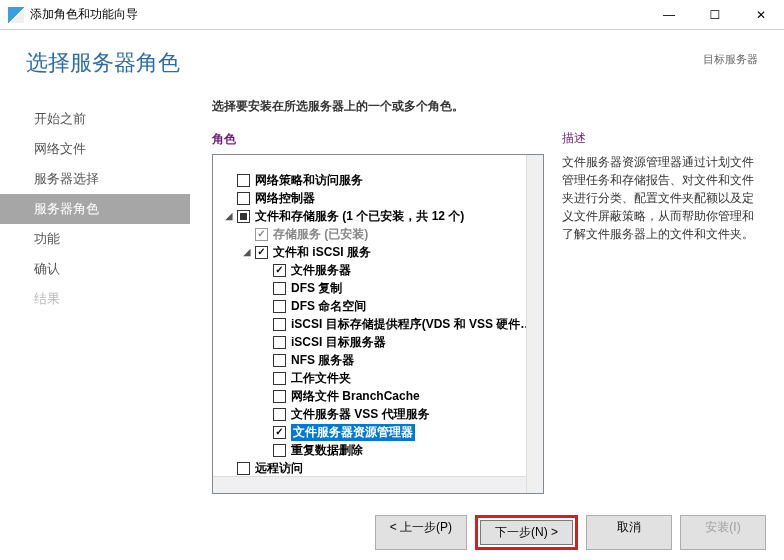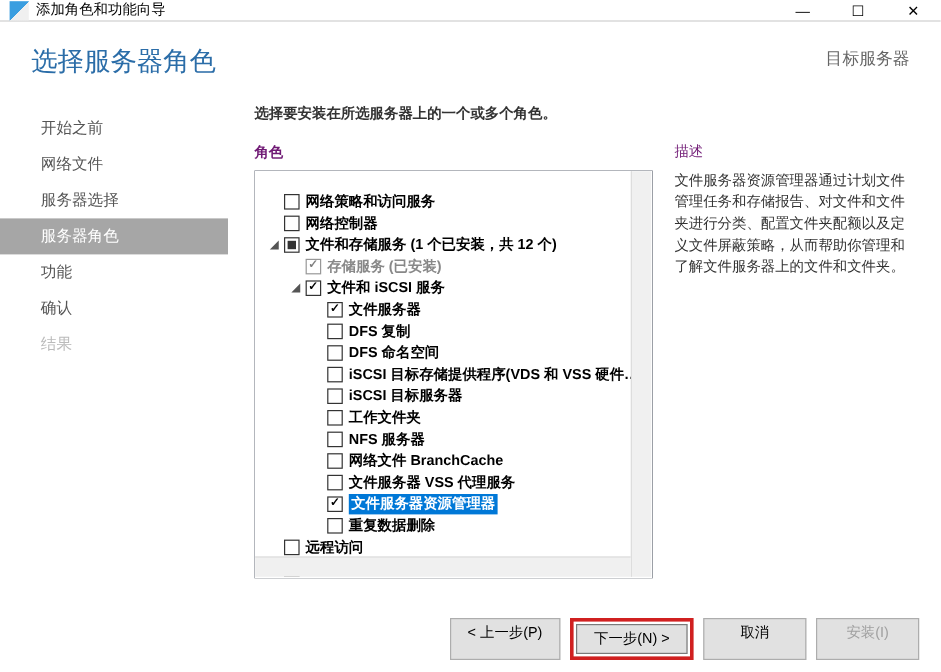--- a/index.html
+++ b/index.html
@@ -1,23 +1,23 @@
 <!DOCTYPE html>
 <html><head>
 <meta charset="utf-8">
 <style>
 * { box-sizing: border-box; margin: 0; padding: 0; font-family: "Microsoft YaHei", "Segoe UI", sans-serif; }
 body { background: #fff; width: 784px; height: 560px; overflow: hidden; position: relative; }
-.titlebar { height: 18px; display: flex; align-items: center; padding: 0 0 0 8px; border-bottom: 1px solid #d0d0d0; }
+.titlebar { height: 30px; display: flex; align-items: center; padding: 0 0 0 8px; border-bottom: 1px solid #d0d0d0; }
 .titlebar-icon { width: 16px; height: 16px; background: linear-gradient(135deg, #3a9ee0 50%, #f0f0f0 50%); margin-right: 6px; }
 .titlebar-title { font-size: 12px; flex: 1; }
 .winbtn { width: 46px; height: 30px; display: flex; align-items: center; justify-content: center; font-size: 12px; }
 .header { padding: 18px 26px 10px 26px; display: flex; align-items: flex-start; }
 .header h1 { font-size: 22px; color: #2b6da8; font-weight: 400; flex: 1; }
-.dest-label { font-size: 14px; color: #666; text-align: right; margin-top: 4px; }
+.dest-label { font-size: 11px; color: #666; text-align: right; margin-top: 4px; }
 .body { display: flex; padding: 0 0 0 0; height: 430px; }
 .sidebar { width: 190px; padding: 16px 0 0 0; }
 .side-item { font-size: 13px; color: #555; padding: 6px 0 6px 34px; cursor: default; }
 .side-item.active { background: #a6a6a6; color: #fff; }
 .main { flex: 1; padding: 10px 22px 0 22px; display: flex; gap: 18px; }
 .instruction { font-size: 12px; color: #333; margin-bottom: 16px; }
 .col-left { width: 332px; font-weight: bold; }
 .col-right { flex: 1; }
 .section-label { font-size: 12px; color: #701a75; margin-bottom: 6px; }
 .tree-box { border: 1px solid #828790; height: 340px; overflow: auto; font-size: 12px; padding: 16px 2px; background: #fff; position: relative; }
@@ -118,26 +118,26 @@
             <span class="tree-label">iSCSI 目标存储提供程序(VDS 和 VSS 硬件…</span>
           </div>
         <div class="tree-row">
             <span class="spacer" style="width:58px"></span>
             <span class="chk"></span>
             <span class="tree-label">iSCSI 目标服务器</span>
           </div>
         <div class="tree-row">
             <span class="spacer" style="width:58px"></span>
             <span class="chk"></span>
-            <span class="tree-label">工作文件夹</span>
+            <span class="tree-label">NFS 服务器</span>
           </div>
         <div class="tree-row">
             <span class="spacer" style="width:58px"></span>
             <span class="chk"></span>
-            <span class="tree-label">NFS 服务器</span>
+            <span class="tree-label">工作文件夹</span>
           </div>
         <div class="tree-row">
             <span class="spacer" style="width:58px"></span>
             <span class="chk"></span>
             <span class="tree-label">网络文件 BranchCache</span>
           </div>
         <div class="tree-row">
             <span class="spacer" style="width:58px"></span>
             <span class="chk"></span>
             <span class="tree-label">文件服务器 VSS 代理服务</span>

